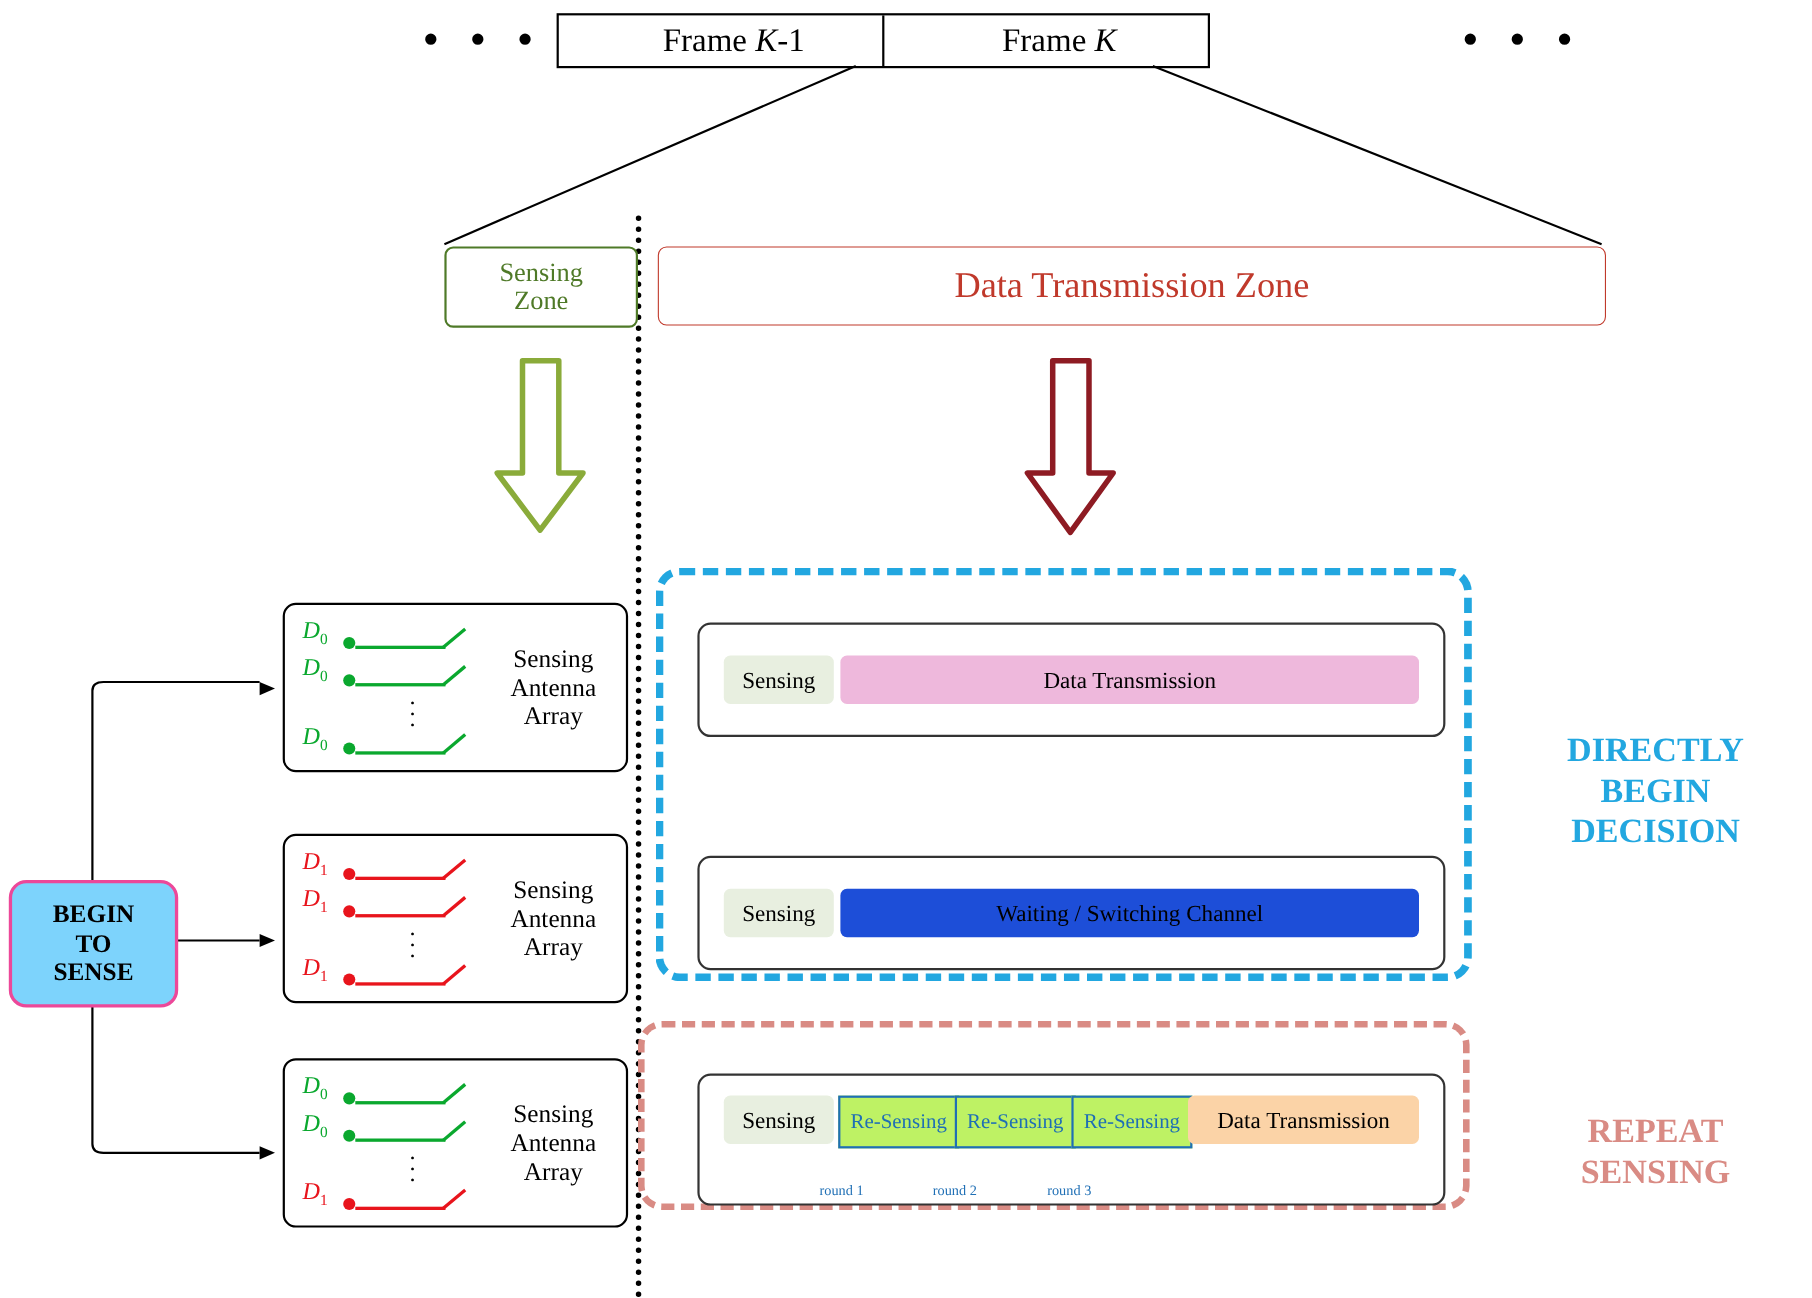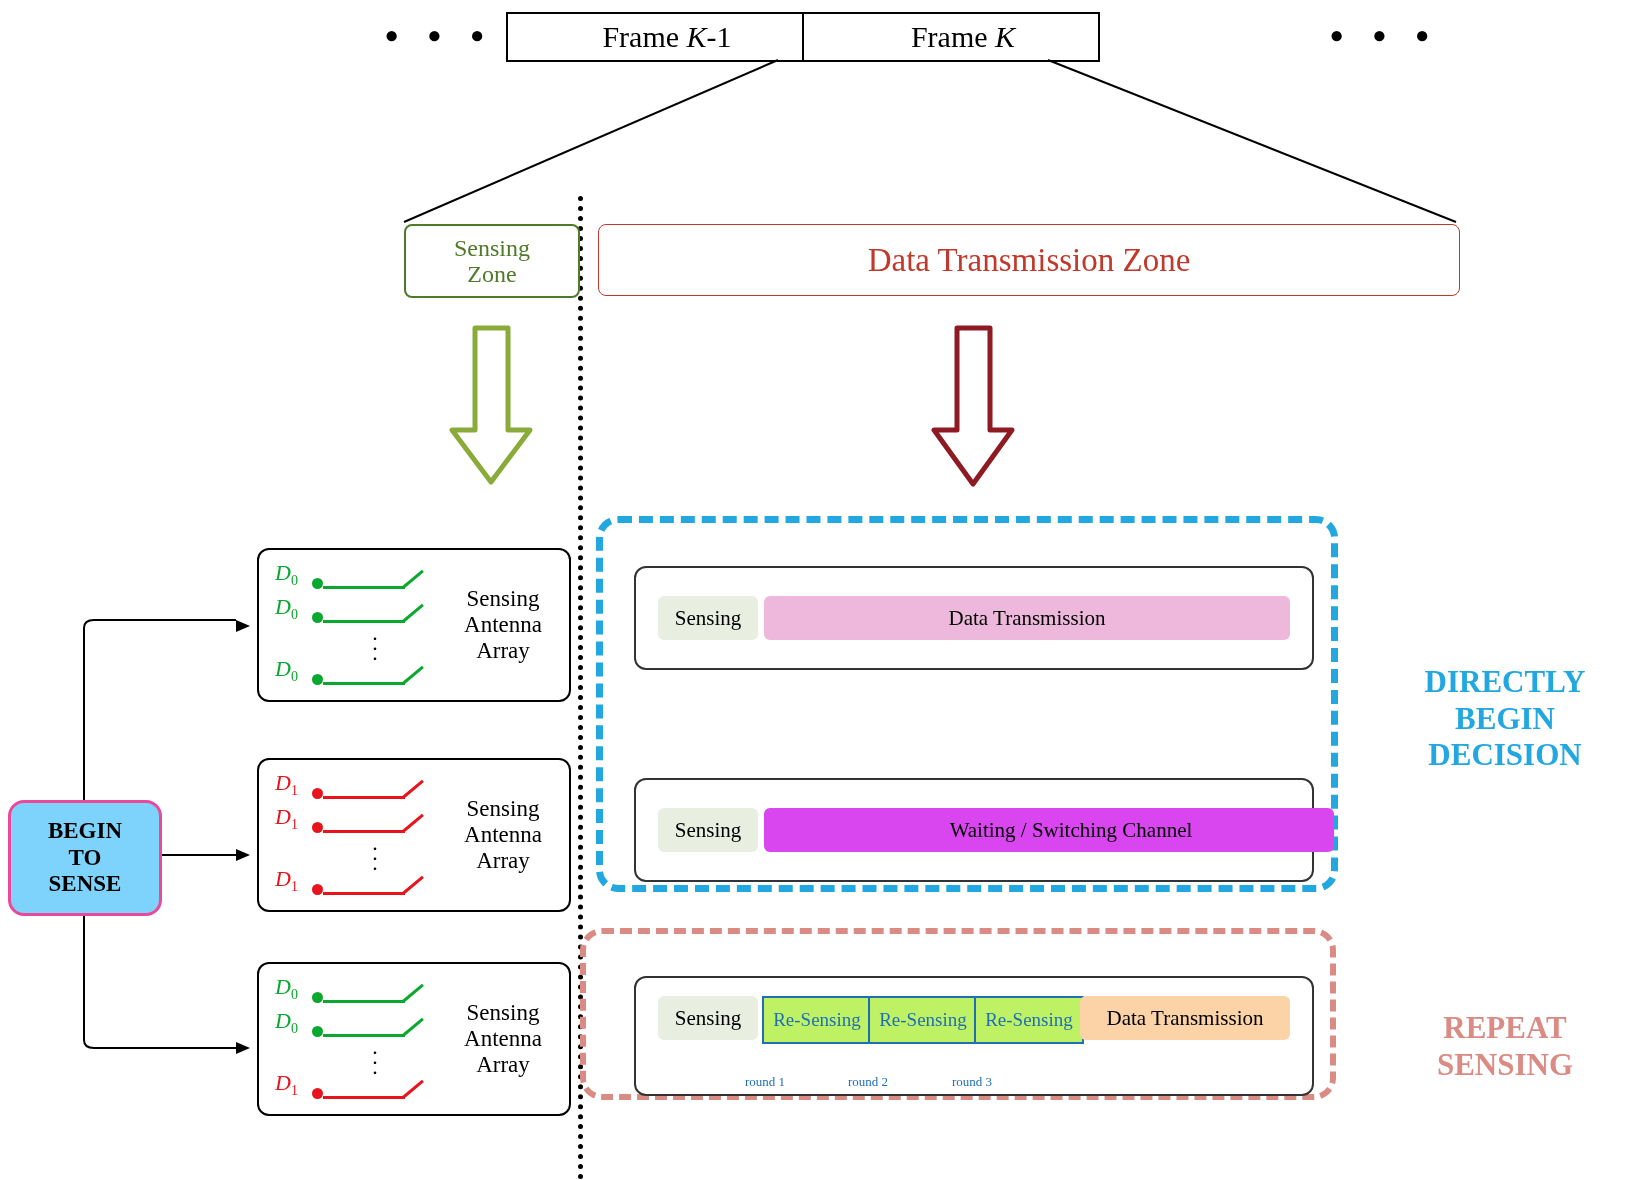--- a/index.html
+++ b/index.html
@@ -186,21 +186,21 @@
     align-items: center;
     justify-content: center;
     font-size: 21px;
     color: #000;
   }
   .seg-sensing {
     background: #e8efe0;
     width: 100px;
   }
   .seg-data-pink  { background: #eeb8dc; }
-  .seg-wait-gray  { background: #d946ef; padding-left: 44px; }
+  .seg-wait-gray  { background: #1d4ed8; }
   .seg-data-orange{ background: #fbd3a7; }
   .seg-resense {
     background: #bef264;
     border: 2px solid #1f6fb5;
     color: #1f6fb5;
     font-size: 19px;
     border-radius: 0;
   }
 
   

